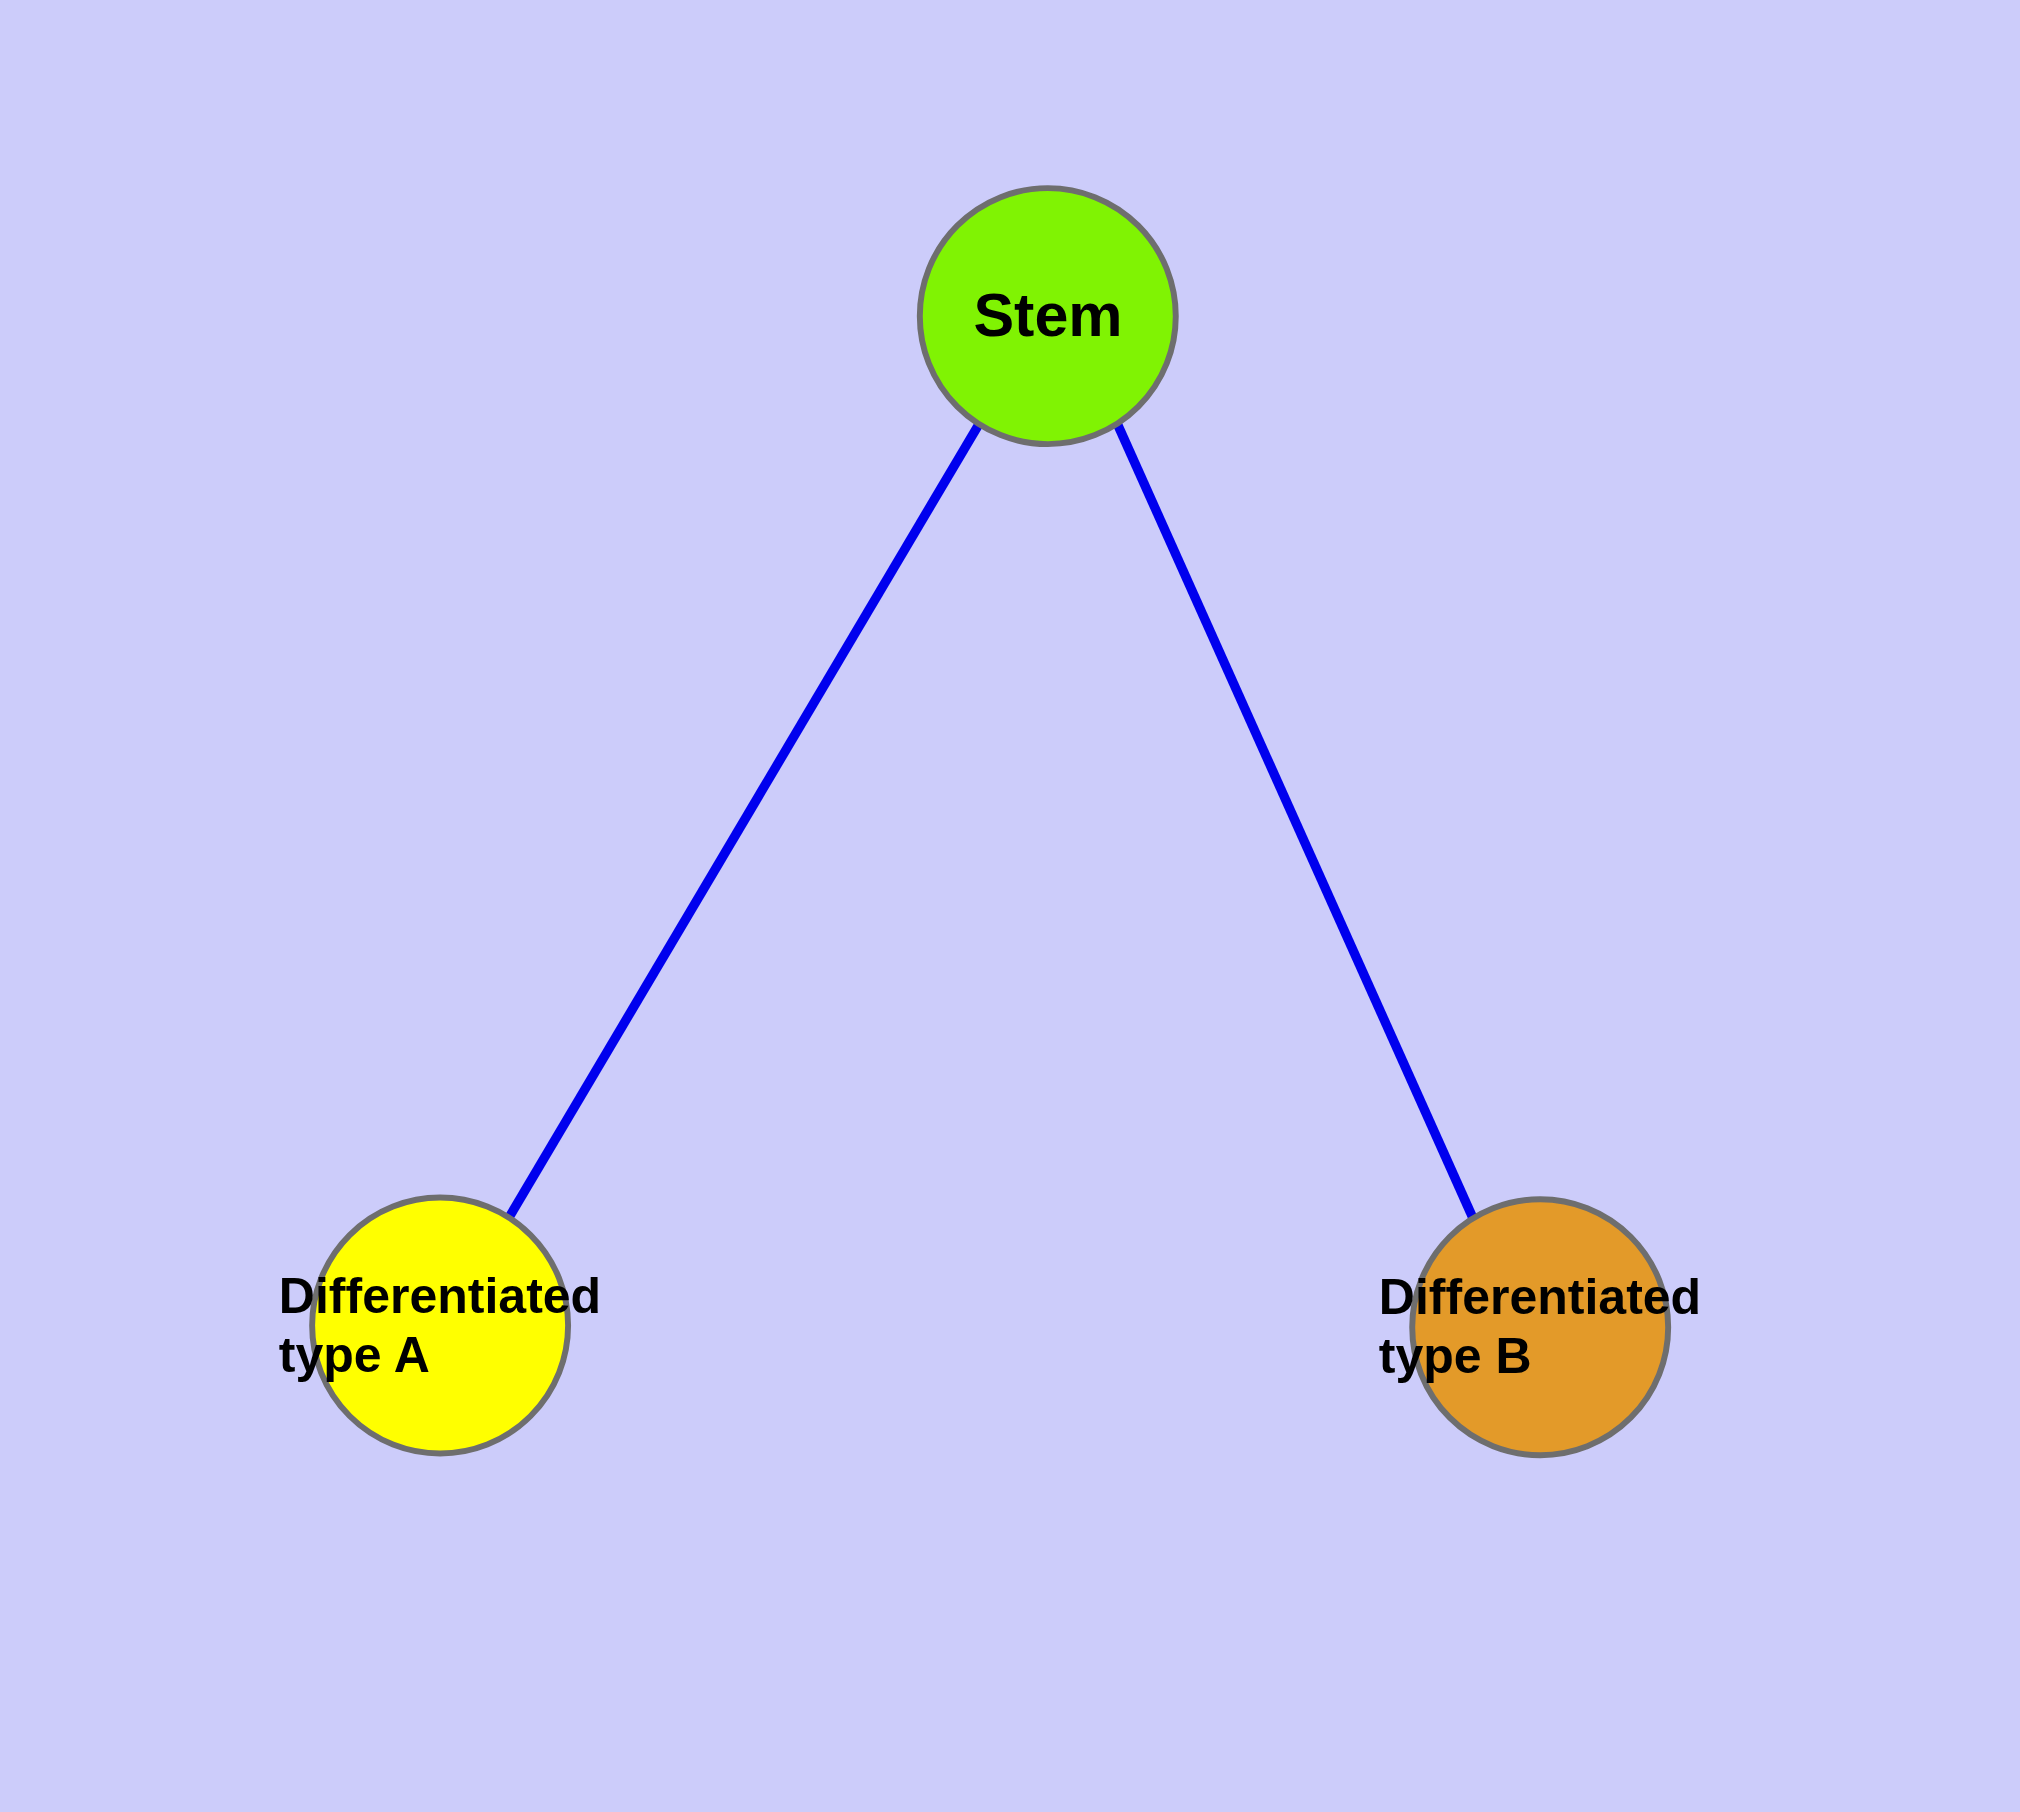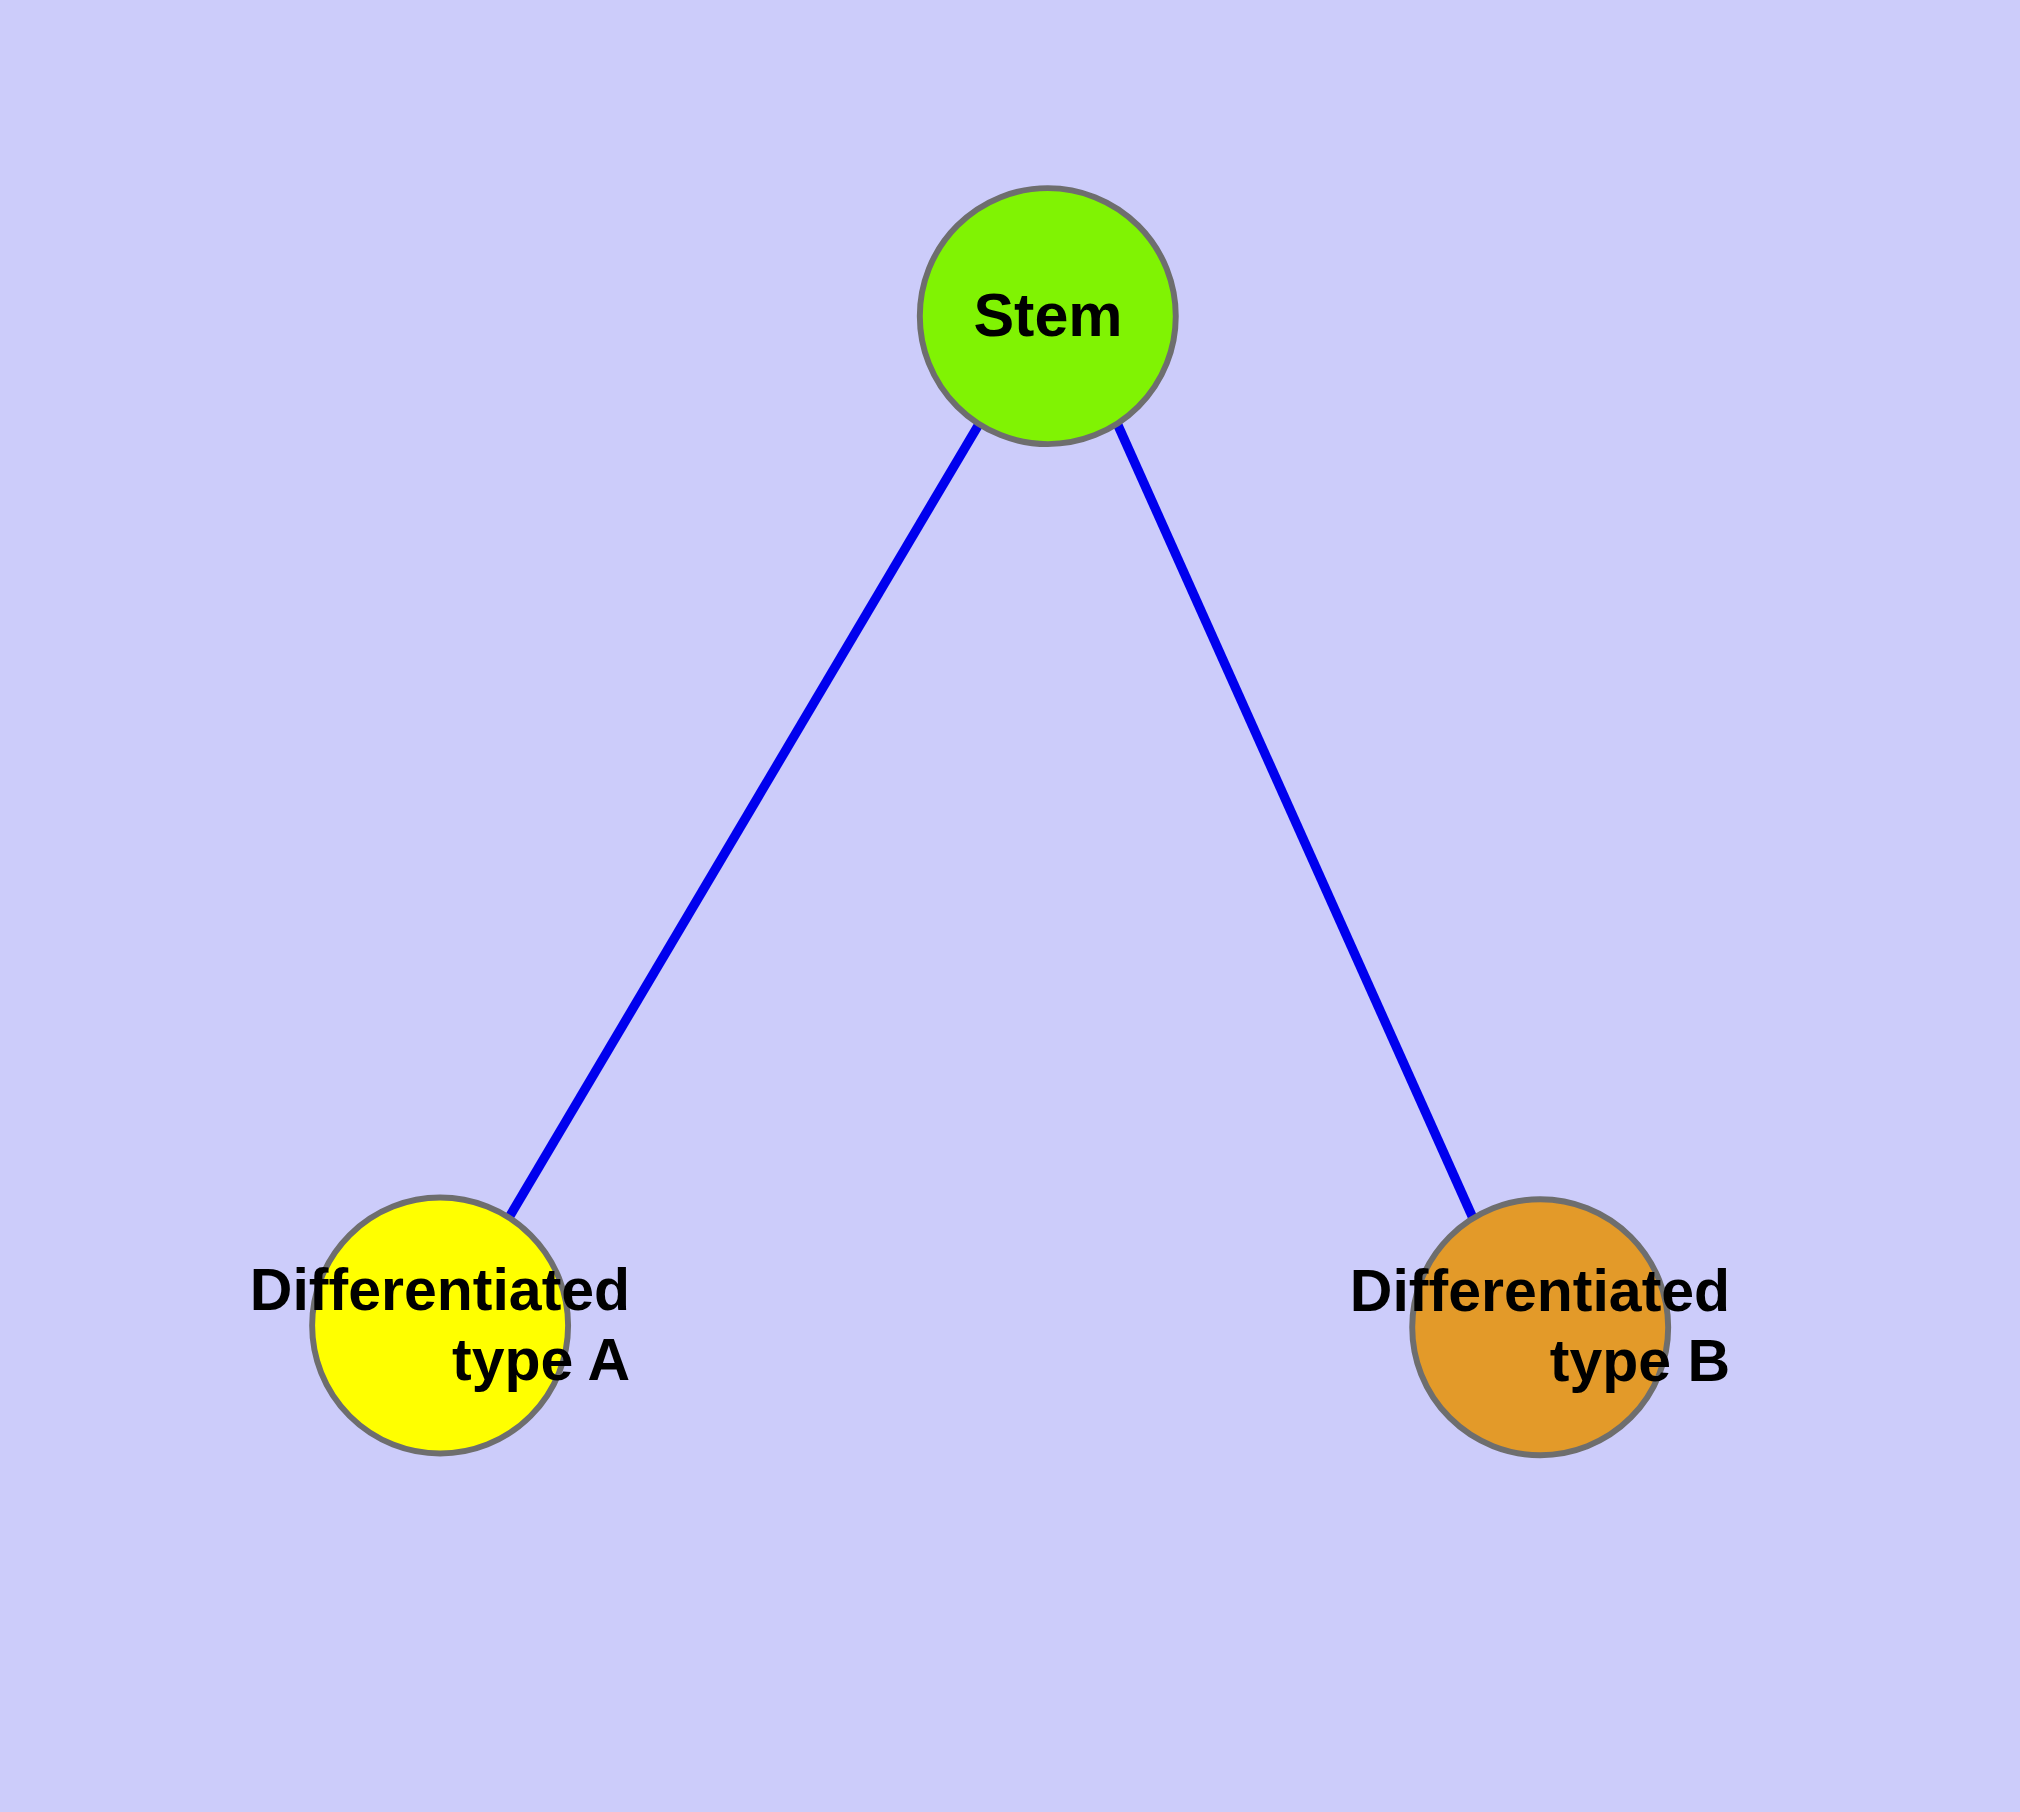--- a/index.html
+++ b/index.html
@@ -19,34 +19,34 @@
   #graph-svg {
     position: absolute;
     left: 0;
     top: 0;
     width: 2021px;
     height: 1812px;
     display: block;
   }
   .node-label {
     position: absolute;
-    text-align: right;
+    text-align: left;
     font-family: "Liberation Sans", "DejaVu Sans", sans-serif;
     font-weight: bold;
     color: #000000;
     white-space: pre;
     line-height: 1.18;
     pointer-events: none;
     transform: translate(-50%, -50%);
   }
   .node-label.stem {
     font-size: 61px;
   }
   .node-label.wide {
-    font-size: 59px;
+    font-size: 50px;
   }
 </style>
 </head>
 <body style="background: rgb(204, 204, 250);">
 
 <div id="canvas" style="width: 2021px; height: 1812px; background: rgb(204, 204, 250);">
 
   <svg id="graph-svg" viewBox="0 0 2384 2138" xmlns="http://www.w3.org/2000/svg">
 
     <g>

